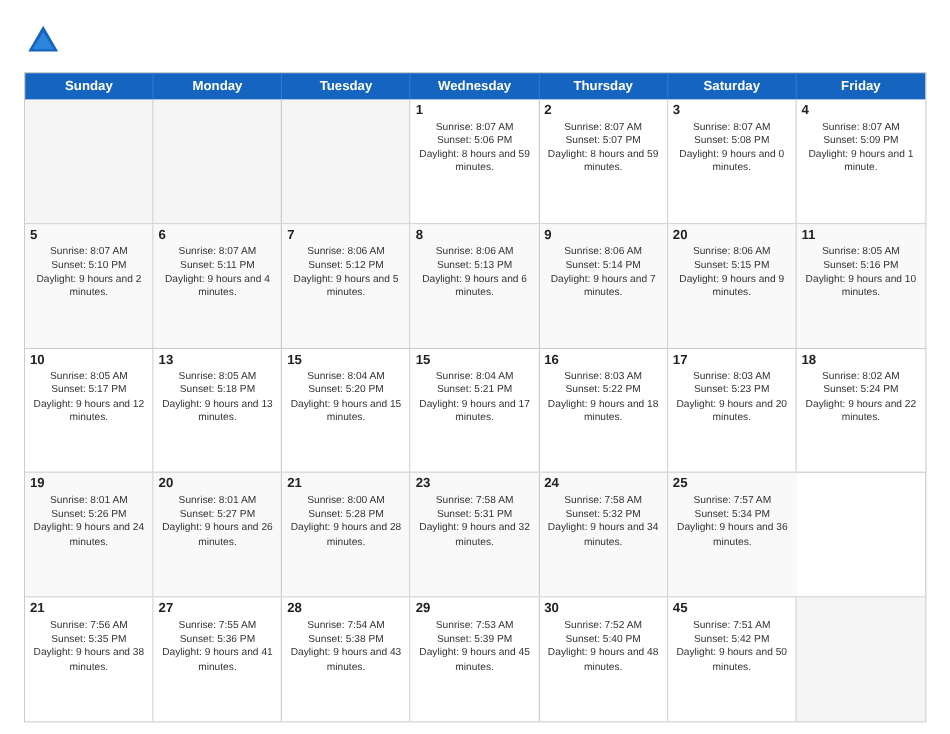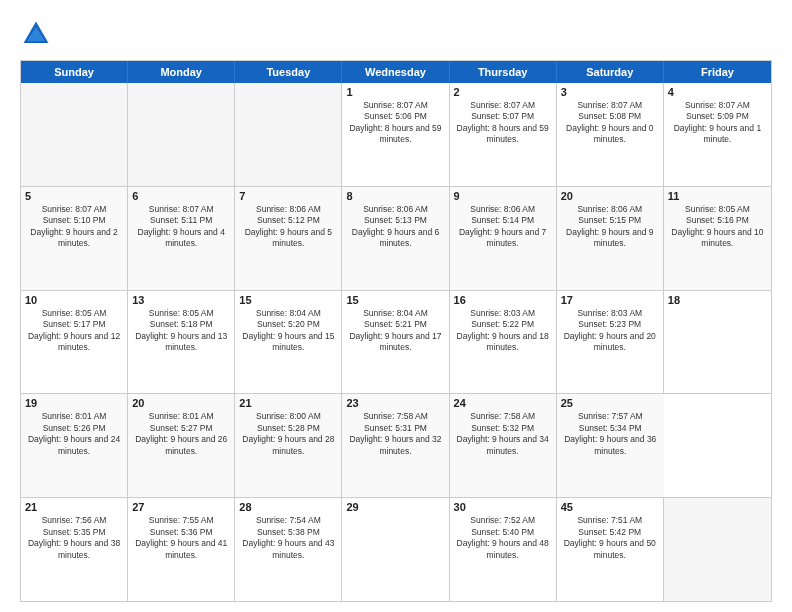--- a/index.html
+++ b/index.html
@@ -215,20 +215,21 @@
           <div class="cal-cell">
             <span class="day-num">16</span>
             <div class="day-info">Sunrise: 8:03 AM<br>Sunset: 5:22 PM<br>Daylight: 9 hours and 18 minutes.</div>
           </div>
           <div class="cal-cell">
             <span class="day-num">17</span>
             <div class="day-info">Sunrise: 8:03 AM<br>Sunset: 5:23 PM<br>Daylight: 9 hours and 20 minutes.</div>
           </div>
           <div class="cal-cell">
             <span class="day-num">18</span>
+            <div class="day-info">Sunrise: 8:02 AM<br>Sunset: 5:24 PM<br>Daylight: 9 hours and 22 minutes.</div>
           </div>
         </div>
         <div class="cal-row">
           <div class="cal-cell alt">
             <span class="day-num">19</span>
             <div class="day-info">Sunrise: 8:01 AM<br>Sunset: 5:26 PM<br>Daylight: 9 hours and 24 minutes.</div>
           </div>
           <div class="cal-cell alt">
             <span class="day-num">20</span>
             <div class="day-info">Sunrise: 8:01 AM<br>Sunset: 5:27 PM<br>Daylight: 9 hours and 26 minutes.</div>
@@ -258,20 +259,21 @@
           <div class="cal-cell">
             <span class="day-num">27</span>
             <div class="day-info">Sunrise: 7:55 AM<br>Sunset: 5:36 PM<br>Daylight: 9 hours and 41 minutes.</div>
           </div>
           <div class="cal-cell">
             <span class="day-num">28</span>
             <div class="day-info">Sunrise: 7:54 AM<br>Sunset: 5:38 PM<br>Daylight: 9 hours and 43 minutes.</div>
           </div>
           <div class="cal-cell">
             <span class="day-num">29</span>
+            <div class="day-info">Sunrise: 7:53 AM<br>Sunset: 5:39 PM<br>Daylight: 9 hours and 45 minutes.</div>
           </div>
           <div class="cal-cell">
             <span class="day-num">30</span>
             <div class="day-info">Sunrise: 7:52 AM<br>Sunset: 5:40 PM<br>Daylight: 9 hours and 48 minutes.</div>
           </div>
           <div class="cal-cell">
             <span class="day-num">45</span>
             <div class="day-info">Sunrise: 7:51 AM<br>Sunset: 5:42 PM<br>Daylight: 9 hours and 50 minutes.</div>
           </div>
           <div class="cal-cell empty"></div>

